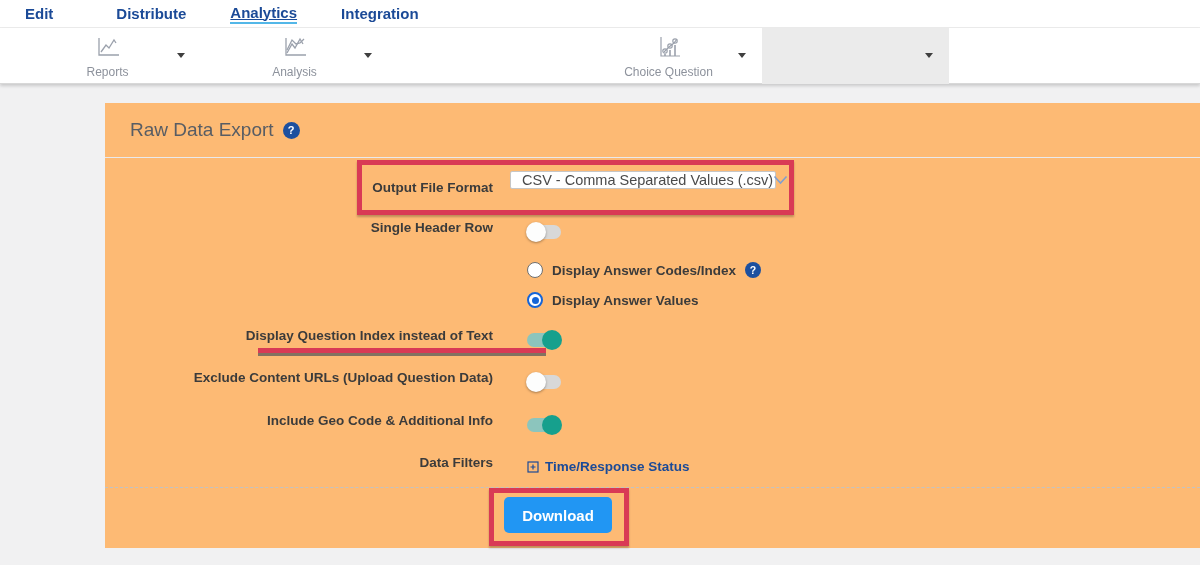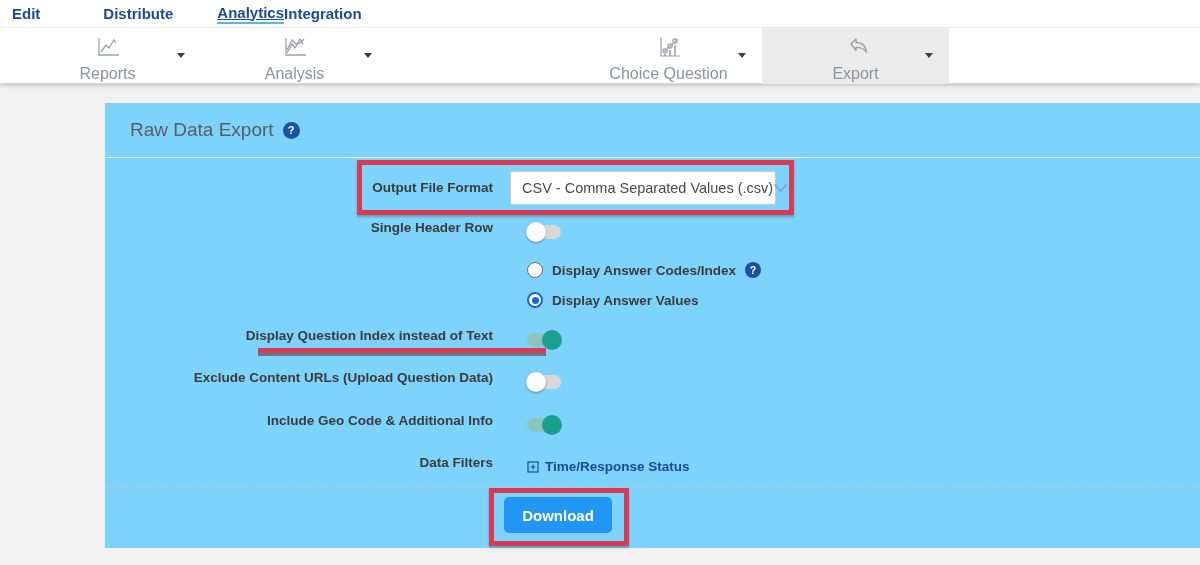--- a/index.html
+++ b/index.html
@@ -1,48 +1,48 @@
 <!DOCTYPE html>
 <html><head>
 <meta charset="utf-8">
 <style>
   * { margin:0; padding:0; box-sizing:border-box; }
   html,body { width:1200px; height:565px; font-family:"Liberation Sans", sans-serif; background:#f1f1f2; overflow:hidden; }
 
   
   .topnav { position:absolute; left:0; top:0; width:1200px; height:28px; background:#fff; display:flex; align-items:center; border-bottom:1px solid #ececec; }
   .topnav a { display:inline-block; font-size:15px; font-weight:bold; color:#1b4a97; text-decoration:none; cursor:pointer; }
-  .nav-edit { margin-left:12px; }
+  .nav-edit { margin-left:25px; }
   .nav-distribute { margin-left:63px; }
   .nav-analytics { margin-left:44px; text-decoration:underline !important; border-bottom:2px solid #53b7e8; padding-bottom:1px; }
-  .nav-integration { }
+  .nav-integration { margin-left:44px; }
 
   
   .toolbar { position:absolute; left:0; top:28px; width:1200px; height:56px; background:#fff; border-bottom:1px solid #d8d8d8; box-shadow:0 2px 3px rgba(0,0,0,.16); }
   .tab { position:absolute; top:0; height:56px; width:187px; cursor:pointer; }
   .tab.t0{left:14px;} .tab.t1{left:201px;} .tab.t2{left:388px;} .tab.t3{left:575px;} .tab.t4{left:762px; background:#ebebeb;}
   .tab .stack { position:absolute; left:0; top:7px; width:187px; text-align:center; }
   .tab .icon { display:inline-block; height:24px; }
-  .tab .tlabel { display:block; margin-top:2px; font-size:16px; color:#8d929c; }
+  .tab .tlabel { display:block; margin-top:2px; font-size:12px; color:#8d929c; }
   .caret { position:absolute; right:16px; top:25px; width:0; height:0; border-left:4.5px solid transparent; border-right:4.5px solid transparent; border-top:5.5px solid #3f3f3f; cursor:pointer; }
 
   
-  .panel { position:absolute; left:105px; top:103px; width:1095px; height:445px; background:#7dd3fc; }
+  .panel { position:absolute; left:105px; top:103px; width:1095px; height:445px; background:#fdba74; }
   .title-row { position:absolute; left:0; top:0; width:100%; height:55px; border-bottom:1px solid #e9e9ec; display:flex; align-items:center; }
   .page-title { margin-left:25px; font-size:19px; color:#585d64; font-weight:normal; }
   .help { display:inline-flex; align-items:center; justify-content:center; width:17px; height:17px; border-radius:50%; background:#1d509f; color:#fff; font-size:11px; font-weight:bold; margin-left:9px; cursor:pointer; }
 
   .row { position:absolute; left:0; width:100%; height:22px; }
   .lbl { position:absolute; left:0; top:0; width:388px; height:22px; line-height:22px; text-align:right; font-weight:bold; font-size:13.5px; color:#3b3b3b; }
   .ctrl { position:absolute; left:422px; top:0; height:22px; display:flex; align-items:flex-end; }
 
   
   .row-format { top:68px; height:34px; }
   .row-format .lbl { height:34px; line-height:34px; }
-  .select { position:absolute; left:405px; top:0; width:266px; height:34px; background:#fff; border:1px solid #c6c6c6; border-radius:2px; display:flex; align-items:center; justify-content:space-between; padding:0 11px; cursor:pointer; }
+  .select { position:absolute; left:405px; top:0; width:266px; height:18px; background:#fff; border:1px solid #c6c6c6; border-radius:2px; display:flex; align-items:center; justify-content:space-between; padding:0 11px; cursor:pointer; }
   .select .sel-text { font-size:14.5px; color:#4a4a4a; white-space:nowrap; }
 
   
   .toggle { position:relative; display:inline-block; width:34px; height:14px; border-radius:7px; cursor:pointer; }
   .toggle .knob { position:absolute; top:-3px; width:20px; height:20px; border-radius:50%; }
   .toggle.off { background:#d8d8d8; }
   .toggle.off .knob { left:-1px; background:#fdfdfd; box-shadow:0 1px 2.5px rgba(0,0,0,.35); }
   .toggle.on { background:#8cc5bd; }
   .toggle.on .knob { right:-1px; background:#16a08d; }
 
@@ -125,28 +125,20 @@
             <circle cx="19" cy="6" r="2.2"></circle>
           <path d="M9 19 L9 21 M14 15 L14 21 M19 10 L19 21" stroke-width="1.6"></path>
         </svg>
       </span>
       <span class="tlabel">Choice Question</span>
     </div>
     <span class="caret"></span>
   </div>
 
   <div class="tab t4">
-    <div class="stack">
-      <span class="icon">
-        <svg width="30" height="24" viewBox="0 0 30 24" fill="none" stroke="#9ba1ac" stroke-width="1.4" stroke-linejoin="round">
-          <path d="M10 9 L15 4 L15 7.5 C22 7.5 25 12 25.5 17 C22.5 13 19 12.3 15 12.4 L15 15.5 Z"></path>
-        </svg>
-      </span>
-      <span class="tlabel">Export</span>
-    </div>
     <span class="caret"></span>
   </div>
 </div>
 
 <div class="panel">
 
   <div class="title-row">
     <h1 class="page-title">Raw Data Export</h1>
     <span class="help">?</span>
   </div>

